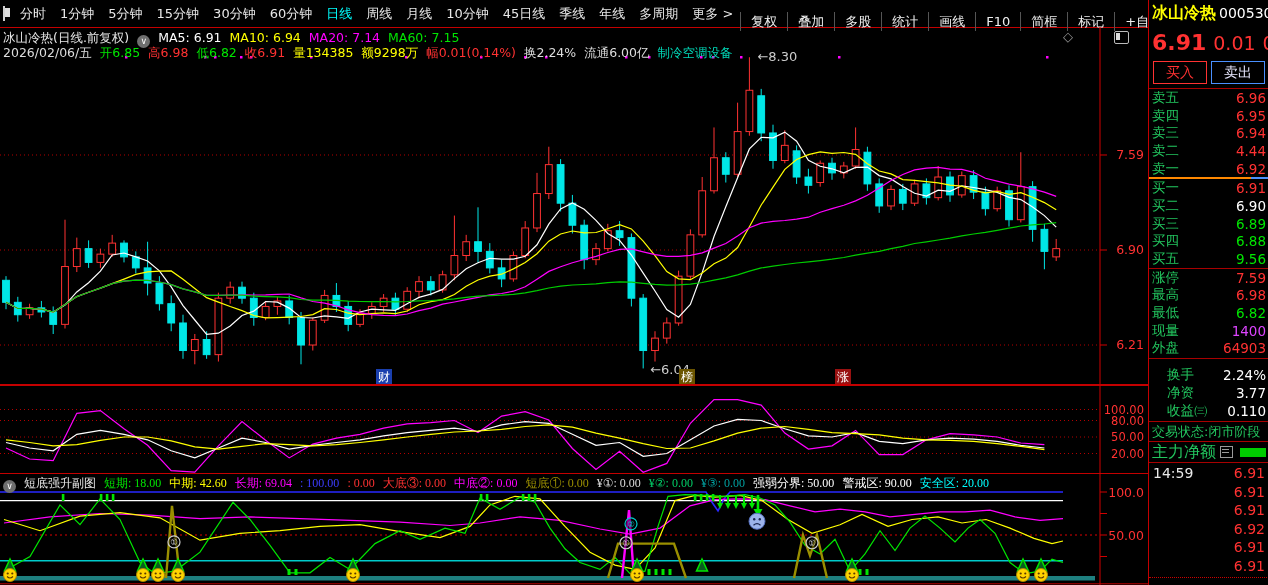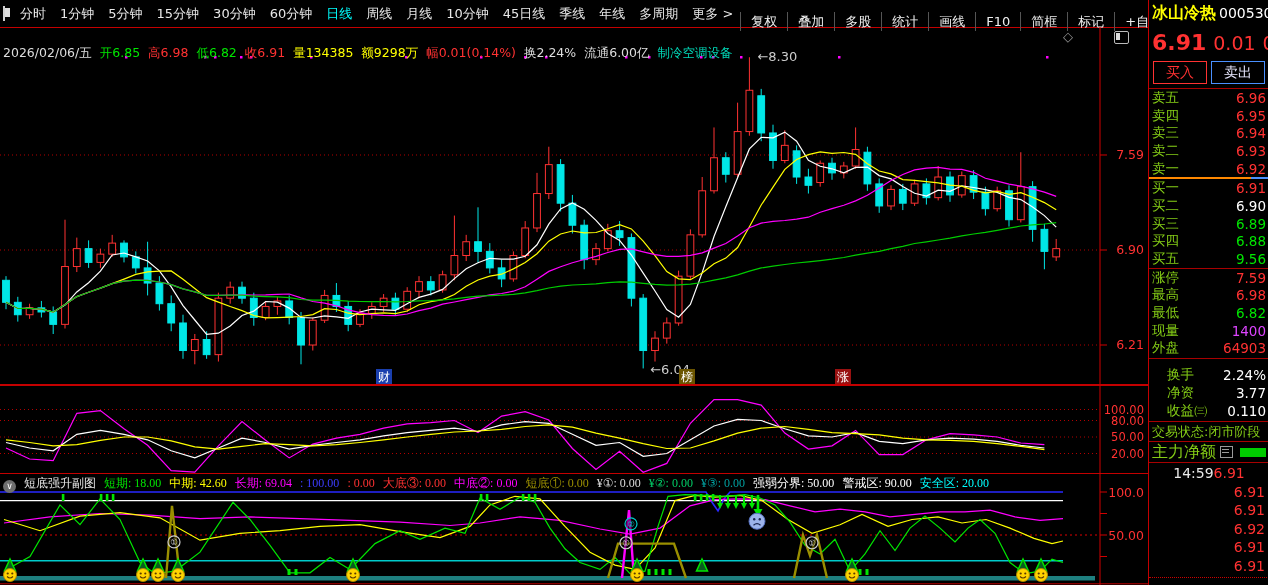--- a/index.html
+++ b/index.html
@@ -16,42 +16,42 @@
   #tb-right{margin-left:auto;display:flex;height:27px;align-items:center;}
   .tbr-item{color:#f0f0f0;font-size:13px;padding:0 10px;border-left:1px solid #555;height:19px;line-height:19px;white-space:nowrap;margin-top:16px;}
   
   .hdr{position:absolute;white-space:nowrap;font-size:12.5px;letter-spacing:0;}
   .hdr span{margin-right:8px;}
   .circ-ico{display:inline-block;width:13px;height:13px;border-radius:50%;background:#6f6f6f;color:#fff;
     font-size:9px;line-height:12px;text-align:center;vertical-align:-2px;margin-right:4px;}
   
   #sidebar{left:1148px;top:0;width:120px;height:585px;border-left:1px solid #c40000;background:#000;}
   .sb-row{display:flex;justify-content:space-between;align-items:center;padding:0 3px;font-size:13.5px;height:17.7px;}
-  .sb-label{color:#84cc16;}
+  .sb-label{color:#22c55e;}
   .sb-sep{height:0;border-top:1px solid #a80000;}
   #sb-title{padding:3px 2px 0 3px;white-space:nowrap;}
   #sb-name{color:#ffff00;font-size:16px;font-weight:bold;}
   #sb-code{color:#ffffff;font-size:14px;margin-left:3px;}
   #sb-price-row{padding:6px 2px 0 3px;display:flex;align-items:baseline;}
   #sb-price{color:#ff3232;font-size:22px;font-weight:bold;}
   #sb-chg,#sb-chgp{color:#ff3232;font-size:19px;margin-left:7px;}
   #sb-btns{display:flex;justify-content:space-between;padding:6px 4px 4px 4px;}
   .sb-btn{width:52px;height:21px;font-size:14px;text-align:center;line-height:21px;background:#000;}
   #btn-buy{border:1px solid #ff3232;color:#ff3232;}
   #btn-sell{border:1px solid #4a90ff;color:#e8e8ff;}
   #sep-orange{height:2px;display:flex;}
   #sep-orange .o{width:102px;background:#ff8800;}
   #sep-orange .b{width:18px;background:#4a90ff;}
   #mf-row{display:flex;align-items:center;padding:0 3px;height:20px;}
   #mf-icon{width:11px;height:10px;border:1px solid #9a9a9a;margin-left:4px;position:relative;}
   #mf-icon:after{content:"";position:absolute;left:1px;top:2px;width:7px;height:1px;background:#9a9a9a;box-shadow:0 3px 0 #9a9a9a;}
   #mf-bar{width:26px;height:9px;background:#00cc00;margin-left:auto;}
   #sb-dotted{border-top:1px dotted #cc0000;}
   .tick-row{display:flex;justify-content:flex-end;align-items:center;padding:0 4px;font-size:14px;height:18.6px;color:#ff3232;}
-  #time-row{display:flex;justify-content:center;align-items:center;padding:0 4px;font-size:14px;height:19px;}
+  #time-row{display:flex;justify-content:space-between;align-items:center;padding:0 4px;font-size:14px;height:19px;}
   #time-lbl{color:#e8e8e8;}
   #time-val{color:#ff3232;}
   
   .winico{color:#9a9a9a;font-size:13px;}
   #wi-2{width:13px;height:11px;border:1px solid #bbb;border-radius:2px;position:relative;}
   #wi-2:after{content:"";position:absolute;left:1px;top:1px;width:4px;height:7px;background:#ddd;}
 </style>
 </head>
 <body>
 <div id="stage">
@@ -309,20 +309,23 @@
       <rect x="1046" y="29" width="2.5" height="2.5" fill="#ff00ff"></rect>
       <line x1="1100" y1="0" x2="1100" y2="358" stroke="#d00000" stroke-width="1"></line>
       <line x1="1100" y1="127.98700000000008" x2="1107" y2="127.98700000000008" stroke="#d00000"></line>
       <text x="1144" y="131.98700000000008" fill="#ff3232" font-size="12.5" text-anchor="end">7.59</text>
       <line x1="1100" y1="223" x2="1107" y2="223" stroke="#d00000"></line>
       <text x="1144" y="227" fill="#ff3232" font-size="12.5" text-anchor="end">6.90</text>
       <line x1="1100" y1="318.01300000000003" x2="1107" y2="318.01300000000003" stroke="#d00000"></line>
       <text x="1144" y="322.01300000000003" fill="#ff3232" font-size="12.5" text-anchor="end">6.21</text>
       <line x1="0" y1="357.5" x2="1148" y2="357.5" stroke="#c40000" stroke-width="1"></line>
     </svg>
+<div class="hdr" id="main-h1" style="left:3px;top:30px;">
+  <span id="mh-title" style="color:#e8e8e8;">冰山冷热(日线.前复权)</span><span class="circ-ico">∨</span><span id="mh-mas"><span style="color:#ffffff">MA5: 6.91</span><span style="color:#ffff00">MA10: 6.94</span><span style="color:#ff00ff">MA20: 7.14</span><span style="color:#00e600">MA60: 7.15</span></span>
+</div>
 <div class="hdr" id="main-h2" style="left:3px;top:45px;"><span style="color:#dddddd">2026/02/06/五</span><span style="color:#00e600">开6.85</span><span style="color:#ff3232">高6.98</span><span style="color:#00e600">低6.82</span><span style="color:#ff3232">收6.91</span><span style="color:#ffff00">量134385</span><span style="color:#ffff00">额9298万</span><span style="color:#ff3232">幅0.01(0.14%)</span><span style="color:#dddddd">换2.24%</span><span style="color:#dddddd">流通6.00亿</span><span style="color:#00d9b8">制冷空调设备</span></div>
 <div class="abs winico" style="left:1063px;top:29px;">◇</div>
 <div class="abs" id="wi-2" style="left:1114px;top:31px;"></div>
 
 <svg class="abs" id="kdj-svg" style="left:0;top:385px;" width="1148" height="88" viewBox="0 0 1148 88">
       <line x1="0" y1="0.5" x2="1148" y2="0.5" stroke="#c40000"></line>
       <line x1="0" y1="24.499999999999996" x2="1098" y2="24.499999999999996" stroke="#b30000" stroke-dasharray="1 3"></line>
       <line x1="0" y1="35.5" x2="1098" y2="35.5" stroke="#b30000" stroke-dasharray="1 3"></line>
       <line x1="0" y1="52" x2="1098" y2="52" stroke="#b30000" stroke-dasharray="1 3"></line>
       <line x1="0" y1="68.5" x2="1098" y2="68.5" stroke="#b30000" stroke-dasharray="1 3"></line>
@@ -476,21 +479,21 @@
         <div class="sb-row">
           <span class="sb-label">卖四</span>
           <span style="color:#ff3232">6.95</span>
         </div>
         <div class="sb-row">
           <span class="sb-label">卖三</span>
           <span style="color:#ff3232">6.94</span>
         </div>
         <div class="sb-row">
           <span class="sb-label">卖二</span>
-          <span style="color:#ff3232">6.93</span>
+          <span style="color:#ff3232">4.44</span>
         </div>
         <div class="sb-row">
           <span class="sb-label">卖一</span>
           <span style="color:#ff3232">6.92</span>
         </div>
       </div>
   <div id="sep-orange">
         <div class="o"></div>
         <div class="b"></div>
       </div>

